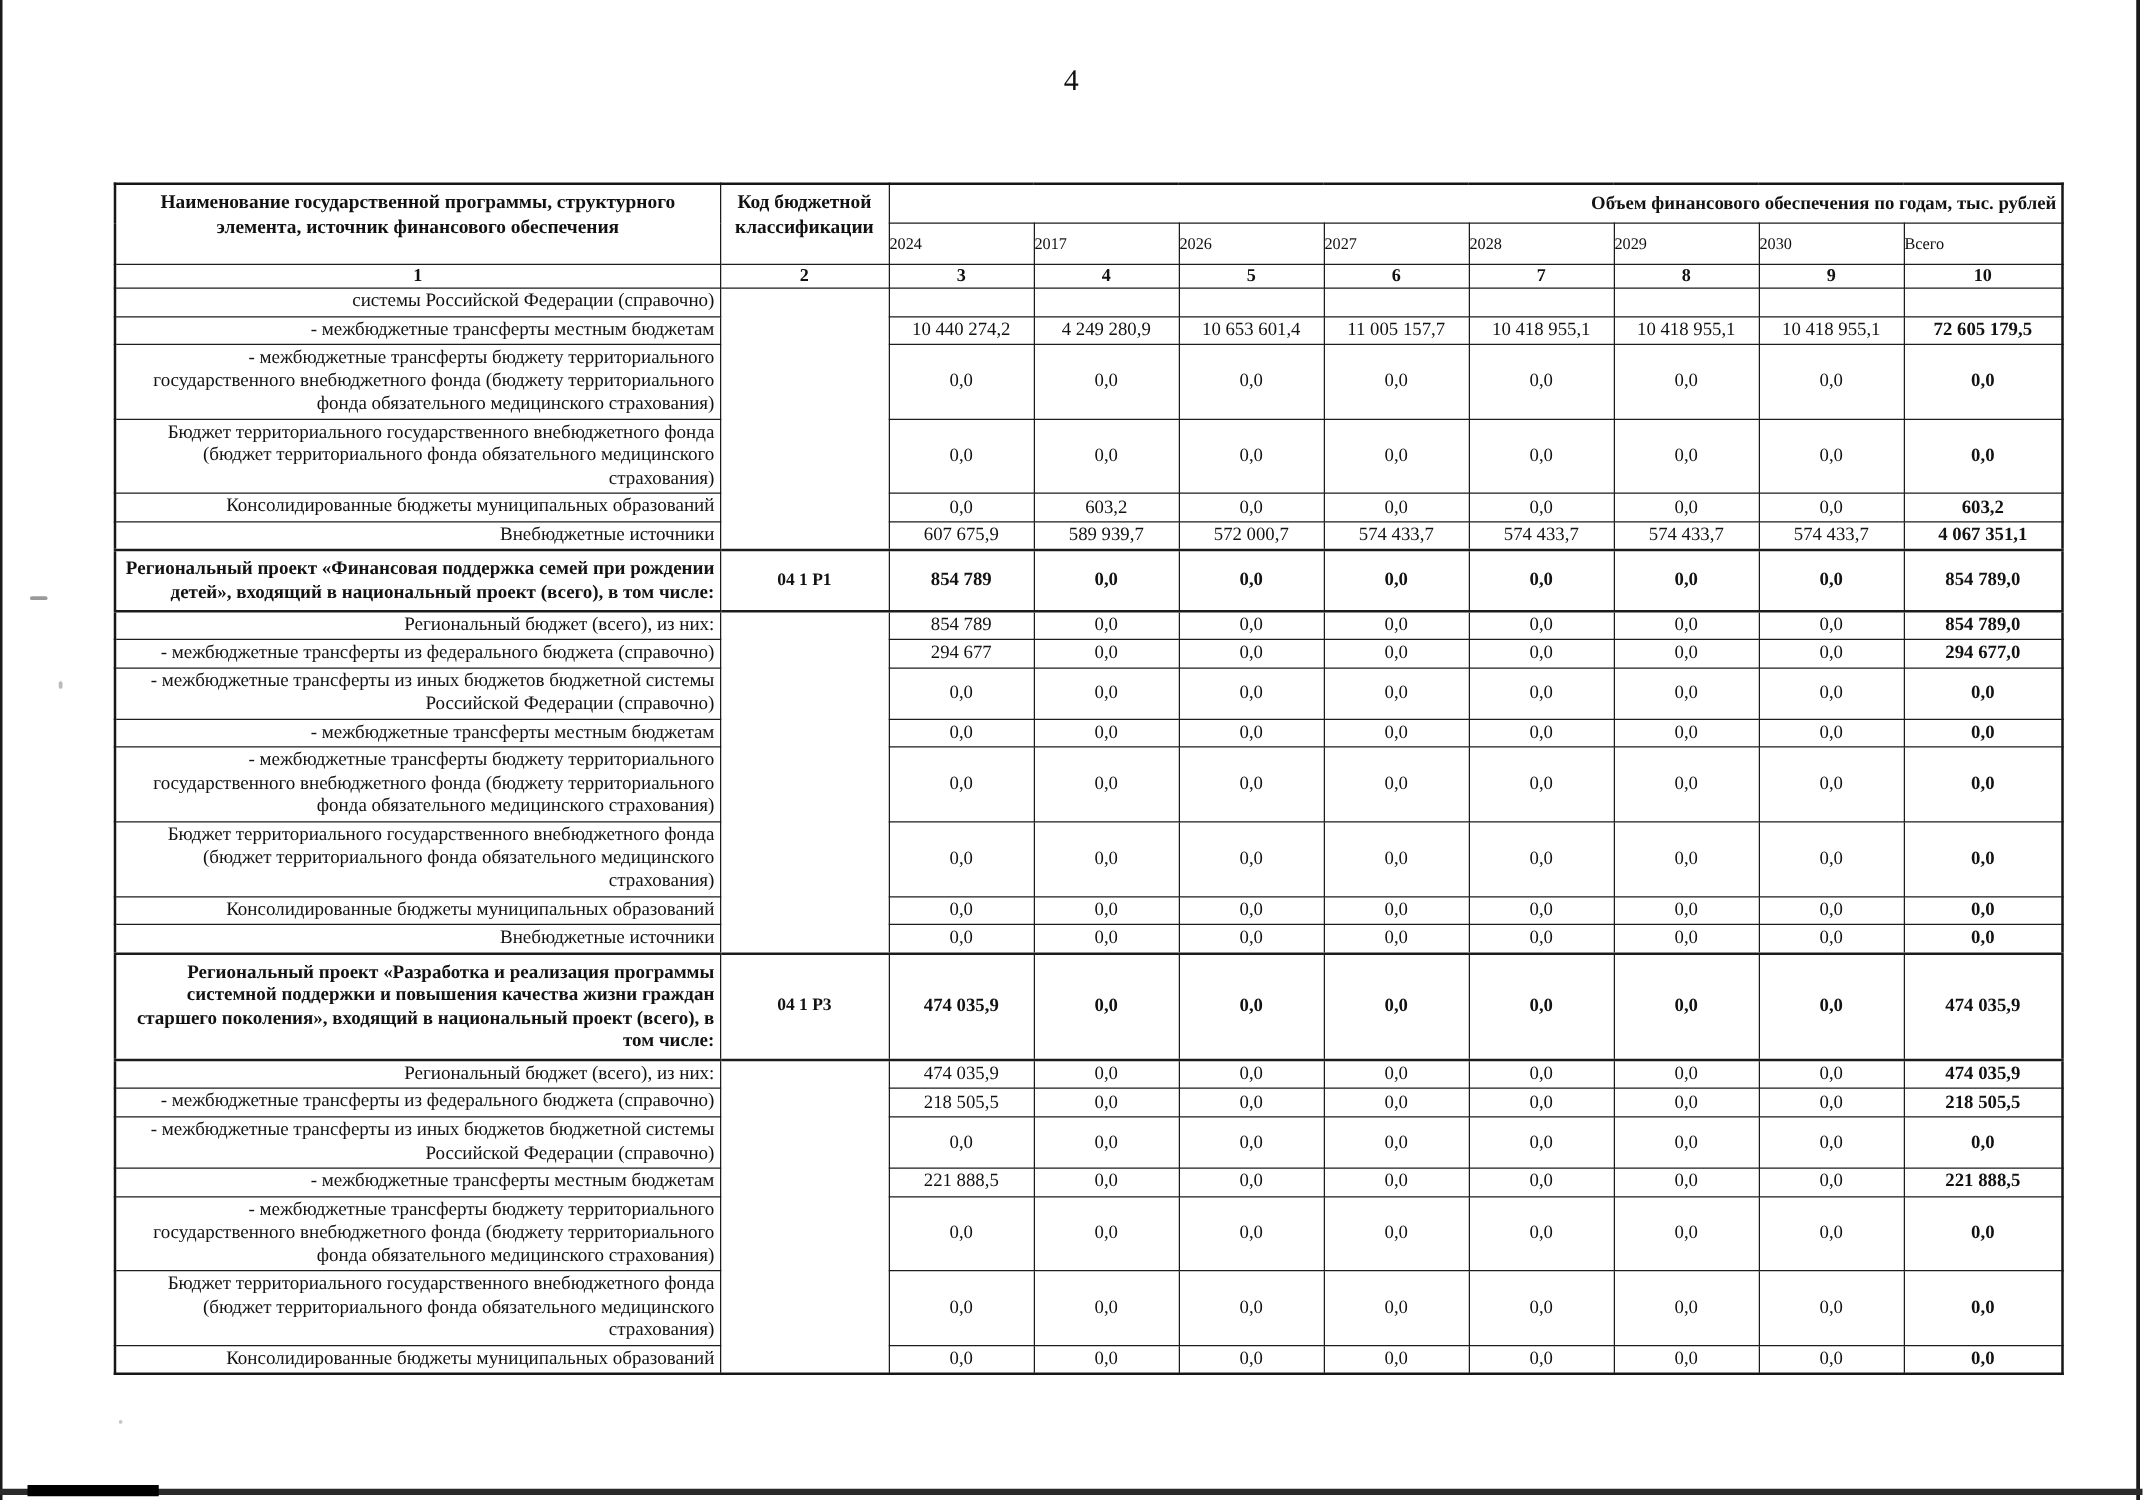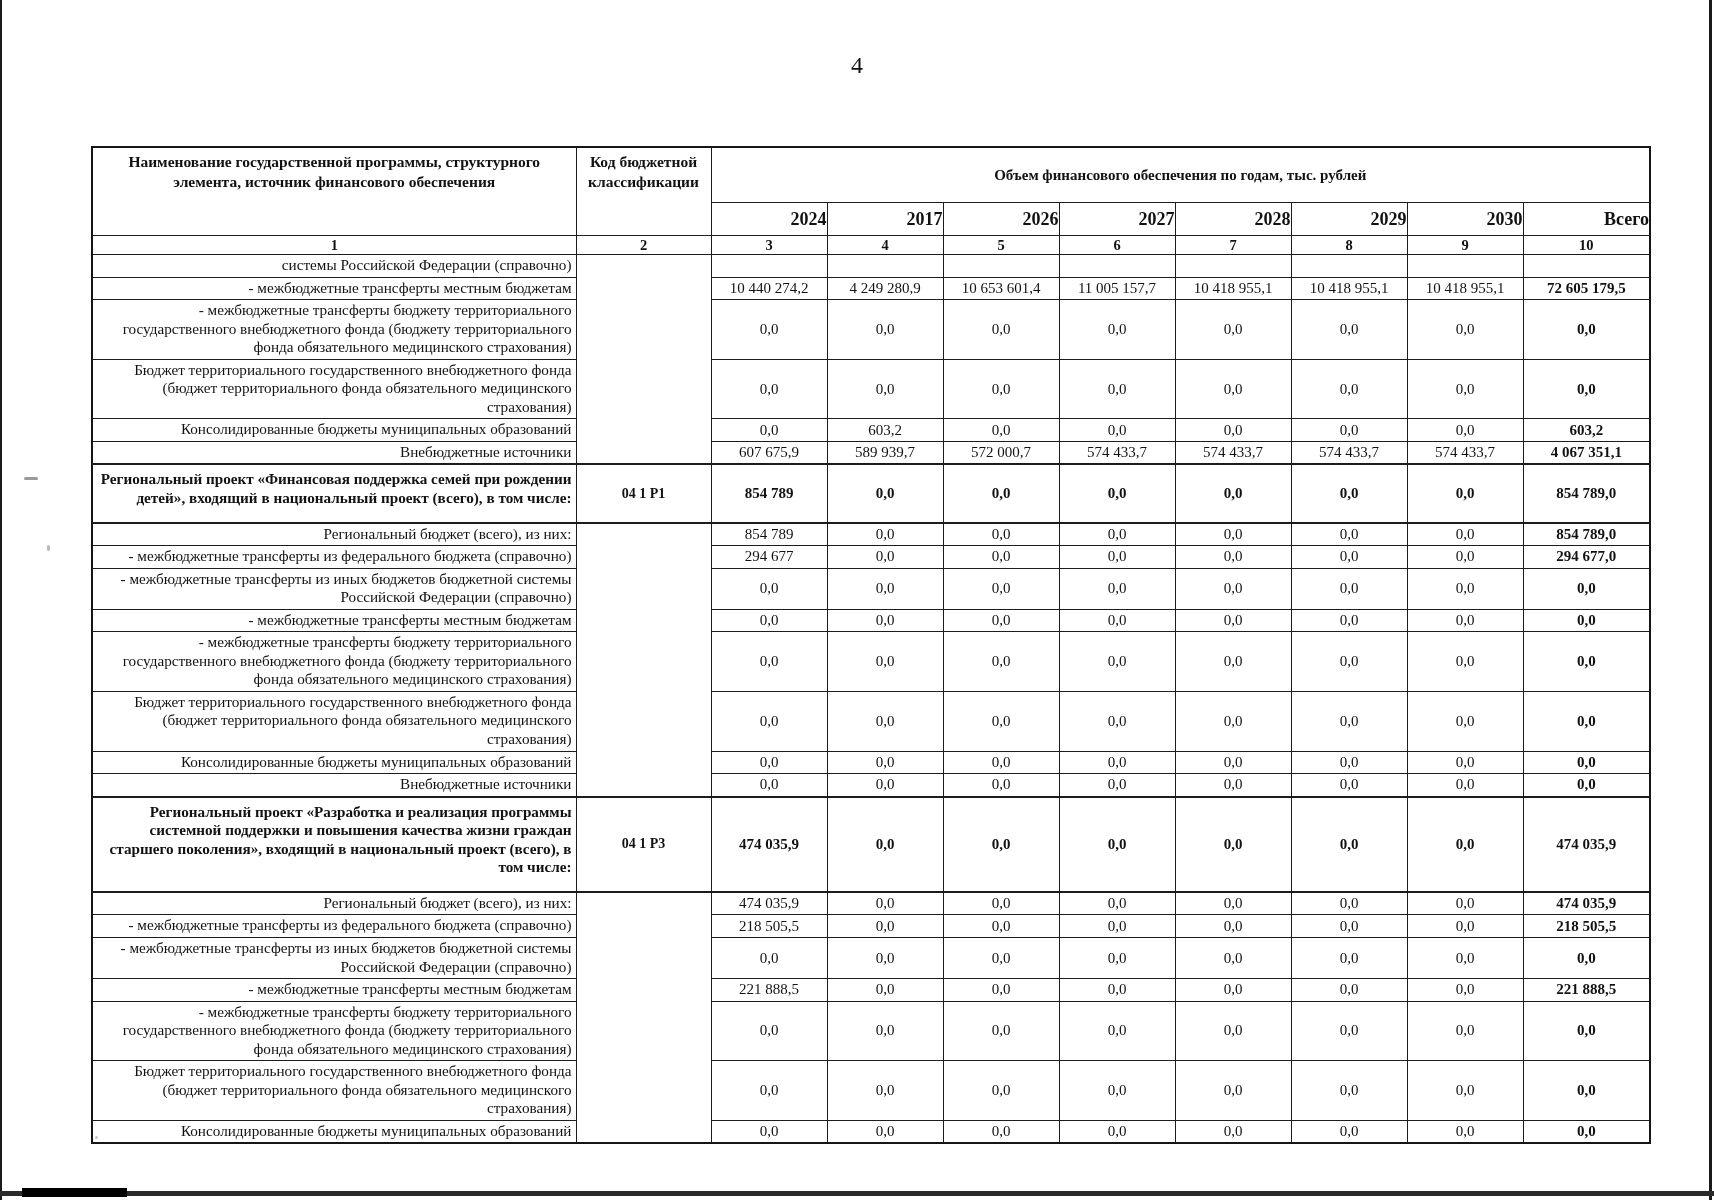--- a/index.html
+++ b/index.html
@@ -34,46 +34,46 @@
   }
   .doc-table th,.doc-table td{
     border:1px solid #1c1c1c;
     overflow:hidden;
   }
   .head-name,.head-code{
     font-weight:bold;font-size:15.5px;line-height:1.3;
     text-align:center;vertical-align:top;padding:4px 6px 0 6px;
   }
   .group-header{
-    font-weight:bold;font-size:15px;text-align:center;
-    height:22px;padding:16px;
+    font-weight:bold;font-size:15px;text-align:right;
+    height:22px;padding:4px;
   }
   .year-cell{
-    font-weight:bold;font-size:18px;text-align:right;
+    font-weight:normal;font-size:13px;text-align:left;
     height:32px;padding:0;
   }
   .num-cell{
     font-weight:bold;font-size:14.5px;text-align:center;
     height:18px;padding:0;line-height:1;
   }
   .name-cell{
     font-size:15.2px;line-height:1.22;
     text-align:right;vertical-align:middle;
     padding:1px 4px 2px 7px;
   }
   .code-cell{
     font-size:14px;text-align:center;vertical-align:middle;padding:0 2px;
   }
   .value-cell{
     font-size:15px;text-align:center;vertical-align:middle;
     padding:1px 2px;
   }
   .total{font-weight:bold;}
   .project-row td{font-weight:bold;}
-  .project-row .name-cell{padding-top:5px;padding-bottom:14px;}
+  .project-row .name-cell{padding-top:5px;padding-bottom:4px;}
   .project-row td{border-top-width:2px;border-bottom-width:2px;}
 </style>
 </head>
 <body>
 
 <div class="edge-left"></div>
 <div class="edge-right"></div>
 <div class="edge-bottom"></div>
 <div class="edge-bottom-seg"></div>
 <div class="speck1"></div>

